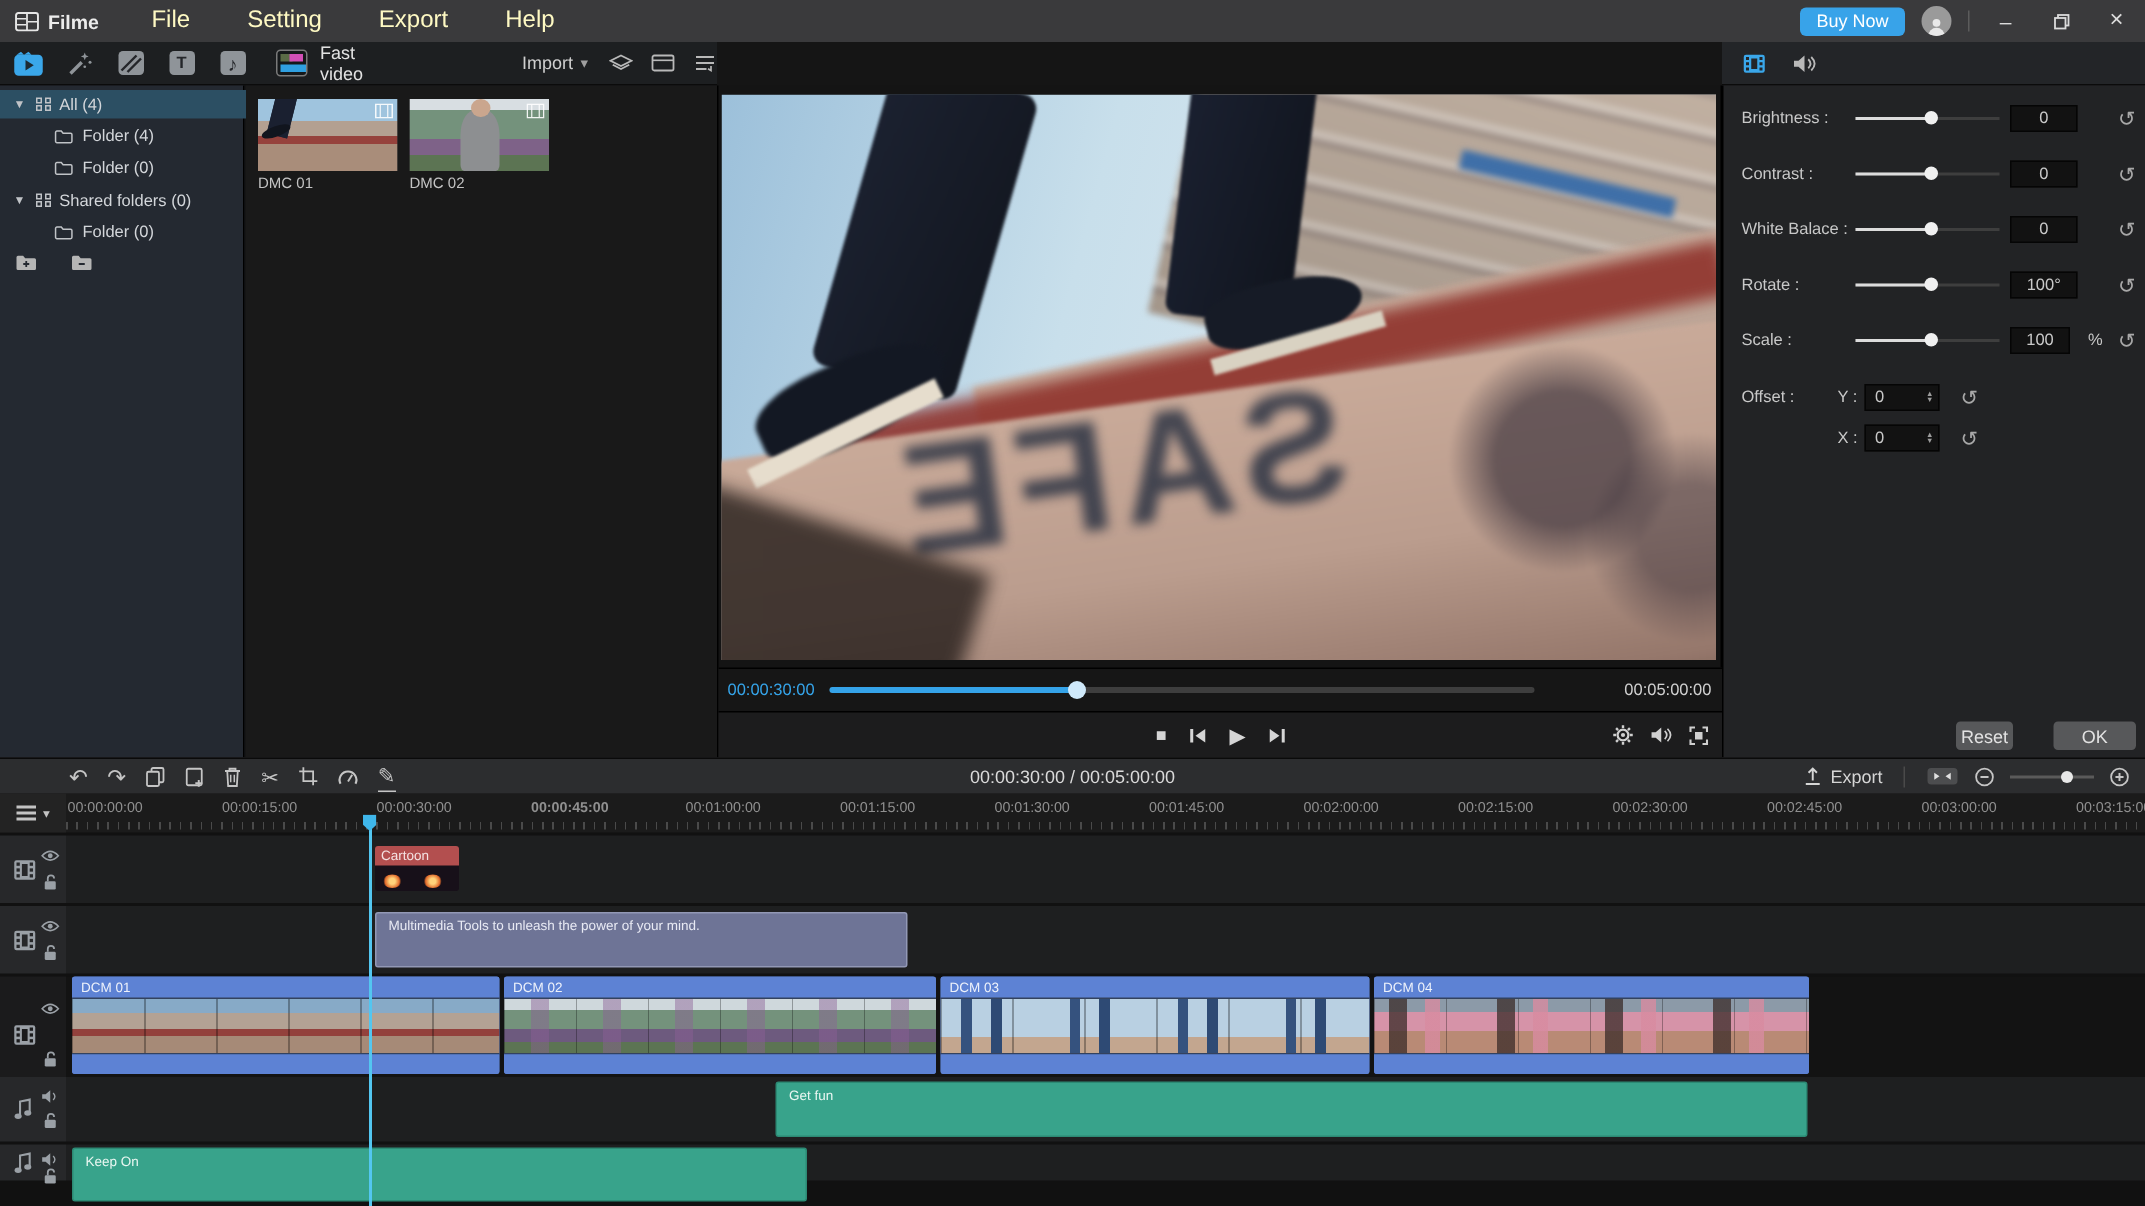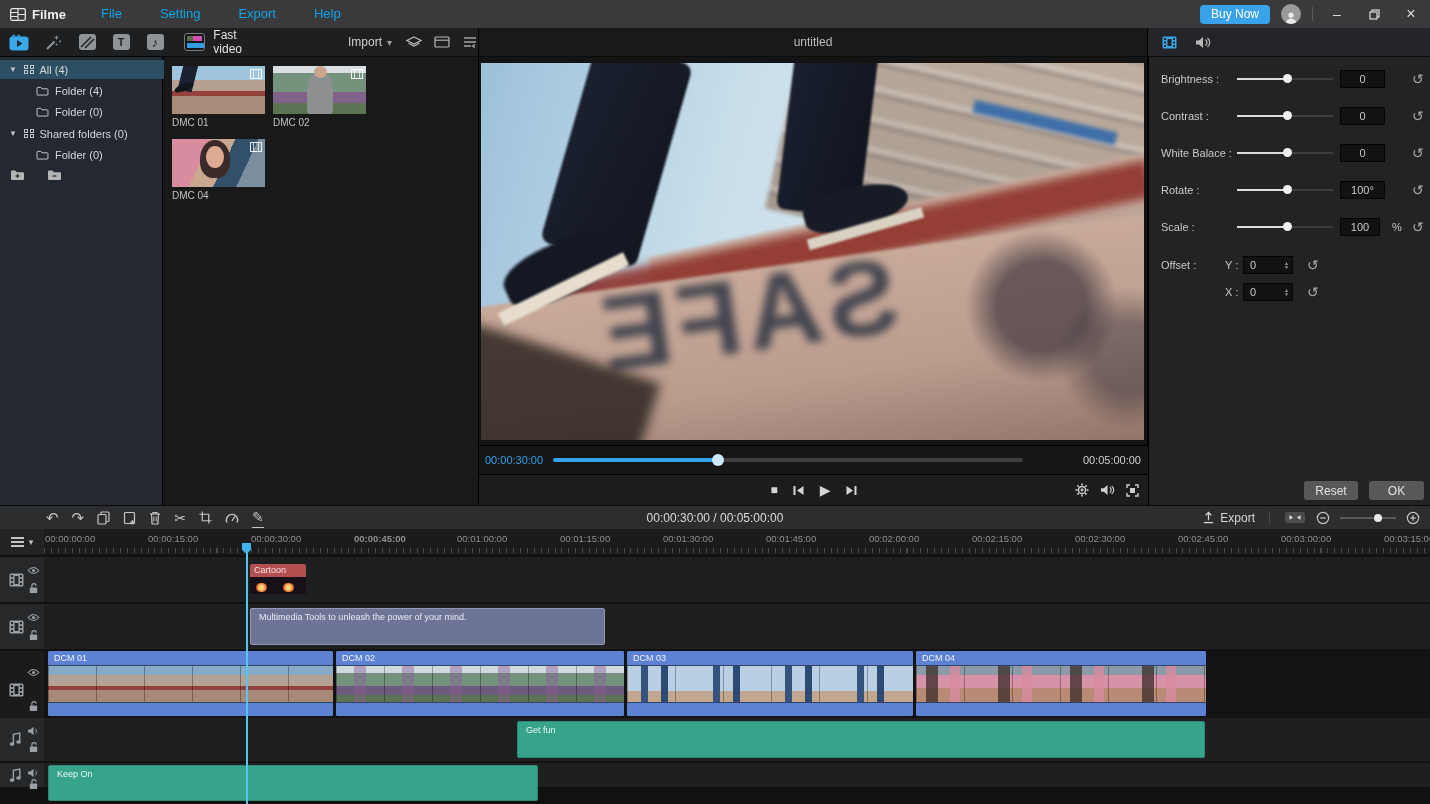--- a/index.html
+++ b/index.html
@@ -6,21 +6,21 @@
   .app{position:relative;width:1430px;height:804px;background:#151515;
        font-family:"Liberation Sans",sans-serif;color:#ccc;overflow:hidden;user-select:none;}
   svg{display:block;}
 
   
   .titlebar{position:absolute;left:0;top:0;width:1430px;height:28px;background:#3a3a3c;
             display:flex;align-items:center;z-index:20;}
   .logo{display:flex;align-items:center;gap:6px;padding:0 16px 0 10px;}
   .logo-name{font-size:13px;color:#ececec;font-weight:bold;}
   .menus{display:flex;}
-  .menu-item{font-size:13px;color:#0ea5e9;padding:0 19px;line-height:28px;cursor:default;}
+  .menu-item{font-size:16px;color:#fef9c3;padding:0 19px;line-height:28px;cursor:default;}
   .tb-right{margin-left:auto;display:flex;align-items:center;gap:11px;padding-right:6px;}
   .buy-btn{background:#38a3e9;color:#fff;font-size:12px;border:none;border-radius:4px;
            height:19px;padding:0 11px;font-family:inherit;cursor:pointer;}
   .avatar{width:20px;height:20px;border-radius:50%;background:#9a9a9a;display:flex;
           align-items:flex-end;justify-content:center;overflow:hidden;}
   .win-sep{width:1px;height:14px;background:#5c5c5c;}
   .win-btn{width:26px;height:28px;display:flex;align-items:center;justify-content:center;
            color:#dcdcdc;font-size:14px;background:none;border:none;font-family:inherit;}
 
   
@@ -312,23 +312,20 @@
         <svg width="16" height="12" viewBox="0 0 16 12">
           <line x1="2" y1="2" x2="14" y2="2" stroke="#b9b9b9" stroke-width="1.3"></line>
           <line x1="2" y1="6" x2="14" y2="6" stroke="#b9b9b9" stroke-width="1.3"></line>
           <line x1="2" y1="10" x2="9" y2="10" stroke="#b9b9b9" stroke-width="1.3"></line>
           <path d="M12 8 v3 l-2 -1.2" fill="none" stroke="#b9b9b9" stroke-width="1.1"></path>
         </svg>
       </span>
     </div>
   </div>
 
-  <div class="subbar-mid">
-    <span>untitled</span>
-  </div>
 
   <div class="subbar-right">
     <span>
       <svg width="15" height="13" viewBox="0 0 15 13">
         <rect x="0.5" y="0.5" width="14" height="12" rx="1.5" fill="#3aa7ea"></rect>
         <g fill="#232528">
           <rect x="2" y="2" width="2" height="2"></rect>
             <rect x="2" y="5.5" width="2" height="2"></rect>
             <rect x="2" y="9" width="2" height="2"></rect>
           <rect x="11" y="2" width="2" height="2"></rect>
@@ -425,34 +422,20 @@
             <div class="a"></div>
             <div class="b"></div>
           </div>
         <svg class="m-corner" width="12" height="10" viewBox="0 0 12 10">
           <rect x="0.5" y="0.5" width="11" height="9" fill="none" stroke="#fff" stroke-width="1"></rect>
           <line x1="3.5" y1="0.5" x2="3.5" y2="9.5" stroke="#fff" stroke-width="0.8"></line>
           <line x1="8.5" y1="0.5" x2="8.5" y2="9.5" stroke="#fff" stroke-width="0.8"></line>
         </svg>
       </div>
       <div class="m-label">DMC 02</div>
-    </div>
-    <div class="m-item" style="left:8px;top:82px;">
-      <div class="m-thumb">
-        <div class="th-scene th4">
-            <div class="a"></div>
-            <div class="b"></div>
-          </div>
-        <svg class="m-corner" width="12" height="10" viewBox="0 0 12 10">
-          <rect x="0.5" y="0.5" width="11" height="9" fill="none" stroke="#fff" stroke-width="1"></rect>
-          <line x1="3.5" y1="0.5" x2="3.5" y2="9.5" stroke="#fff" stroke-width="0.8"></line>
-          <line x1="8.5" y1="0.5" x2="8.5" y2="9.5" stroke="#fff" stroke-width="0.8"></line>
-        </svg>
-      </div>
-      <div class="m-label">DMC 04</div>
     </div>
   </div>
 
   <div class="preview">
     <div class="pv-frame">
       <div class="pv-sky"></div>
       <div class="pv-steps-back"></div>
       <div class="pv-blue-top"></div>
       <div class="pv-block-mid"></div>
       <div class="pv-red"></div>
@@ -599,21 +582,21 @@
       <div class="off-box">
         <span class="v">0</span>
         <span class="spin">
           <span>▲</span>
           <span>▼</span>
         </span>
       </div>
       <button class="off-reset">↺</button>
     </div>
 
-    <button class="rp-btn" style="left:155px;width:54px;">Reset</button>
+    <button class="rp-btn" style="left:155px;width:38px;">Reset</button>
     <button class="rp-btn" style="left:220px;width:55px;">OK</button>
   </div>
 
   <div class="tlbar">
     <div class="tlb-ics">
       <button class="tlb-ic" style="font-size:15px;">↶</button>
       <button class="tlb-ic" style="font-size:15px;">↷</button>
       <button class="tlb-ic">
         <svg width="13" height="14" viewBox="0 0 13 14">
           <rect x="4" y="1" width="8" height="9.5" rx="1" fill="none" stroke="#c5c5c5" stroke-width="1.2"></rect>

